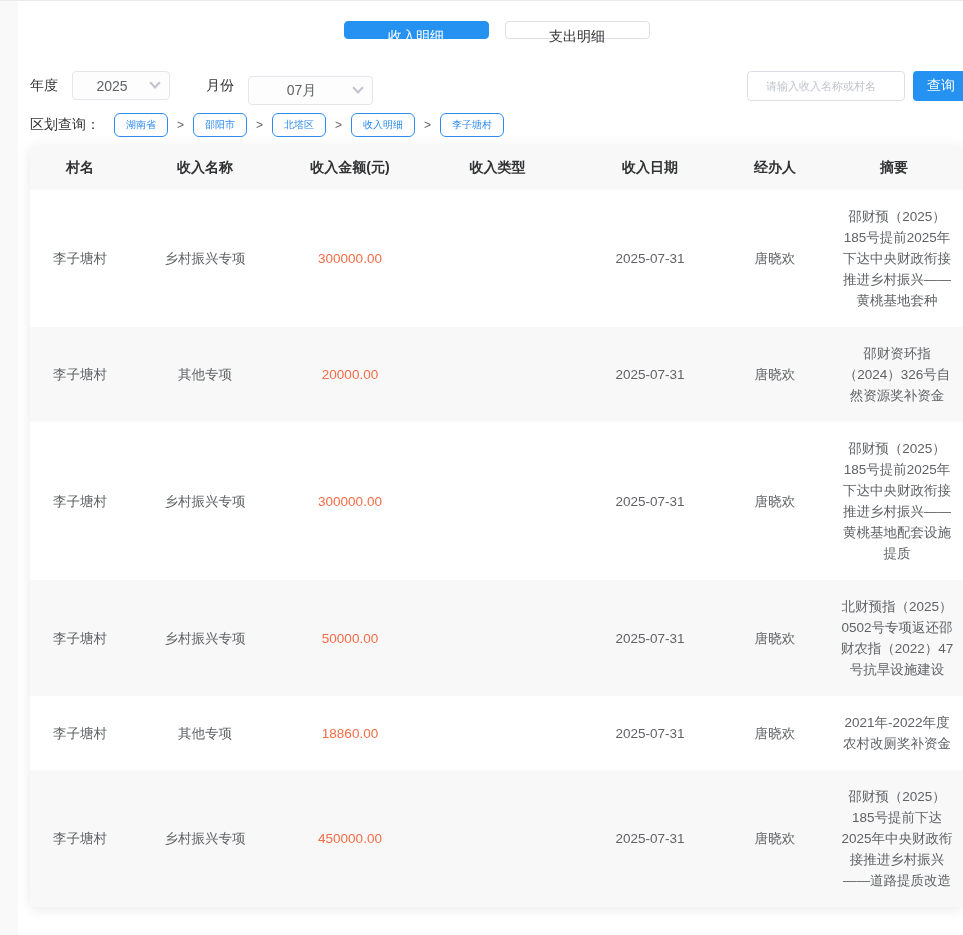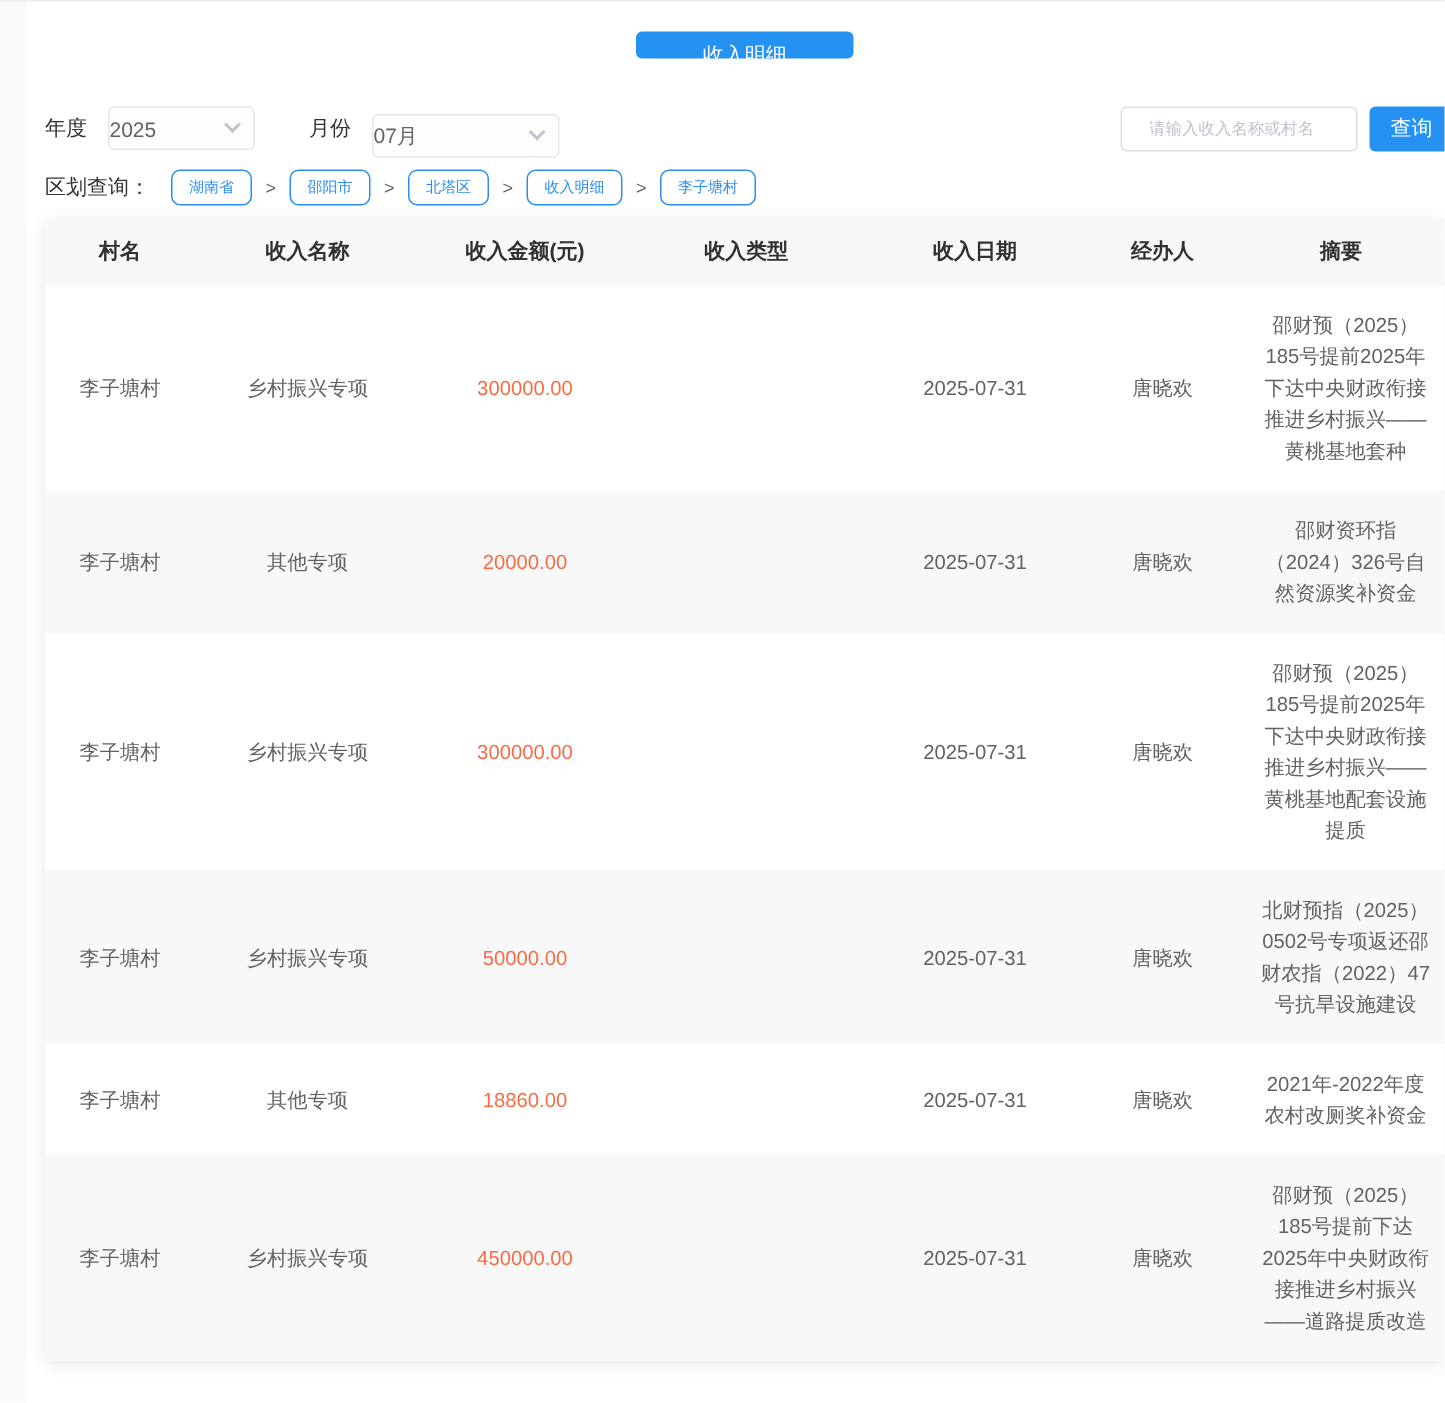--- a/index.html
+++ b/index.html
@@ -26,21 +26,21 @@
     border-radius: 4px; font-size: 14px; cursor: pointer;
     border: 1px solid #dcdfe6; background: #fff; color: #333;
   }
   .tab-btn.active { background: #2592f2; border-color: #2592f2; color: #fff; }
 
   
   .filter-row { display: flex; align-items: center; margin-top: 9px; }
   .filter-label { font-size: 14px; color: #333; margin-right: 14px; white-space: nowrap; }
   .select-box {
     position: relative; height: 29px; border: 1px solid #e3e6ea; border-radius: 4px;
-    background: #fdfdfd; display: flex; align-items: center; 
+    background: #fdfdfd; display: flex; align-items: center; justify-content: center;
     color: #606266; font-size: 14px; cursor: pointer;
   }
   .select-box .chev {
     position: absolute; right: 10px; top: 10px; width: 8px; height: 8px;
     border-right: 2px solid #c0c4cc; border-bottom: 2px solid #c0c4cc;
     transform: rotate(45deg); margin-top: -3px;
   }
   .year-select { width: 98px; margin-right: 36px; padding-right: 18px; }
   .month-select { width: 125px; padding-right: 18px; margin-top: 10px; }
   .spacer { flex: 1; }
@@ -85,20 +85,21 @@
 </style>
 </head>
 <body>
 
 <div class="left-strip"></div>
 
 <div class="page">
 
   <div class="tabs-bar">
     <div class="tab-btn active">收入明细</div>
+    <div class="tab-btn">支出明细</div>
   </div>
 
   <div class="filter-row">
     <span class="filter-label">年度</span>
     <div class="select-box year-select">
       <span>2025</span>
       <span class="chev"></span>
     </div>
     <span class="filter-label">月份</span>
     <div class="select-box month-select">

